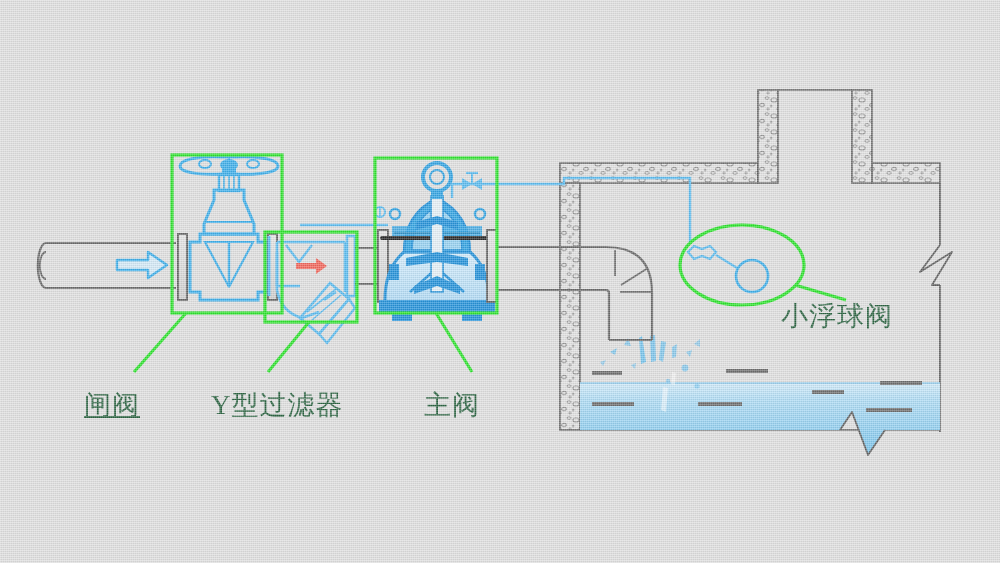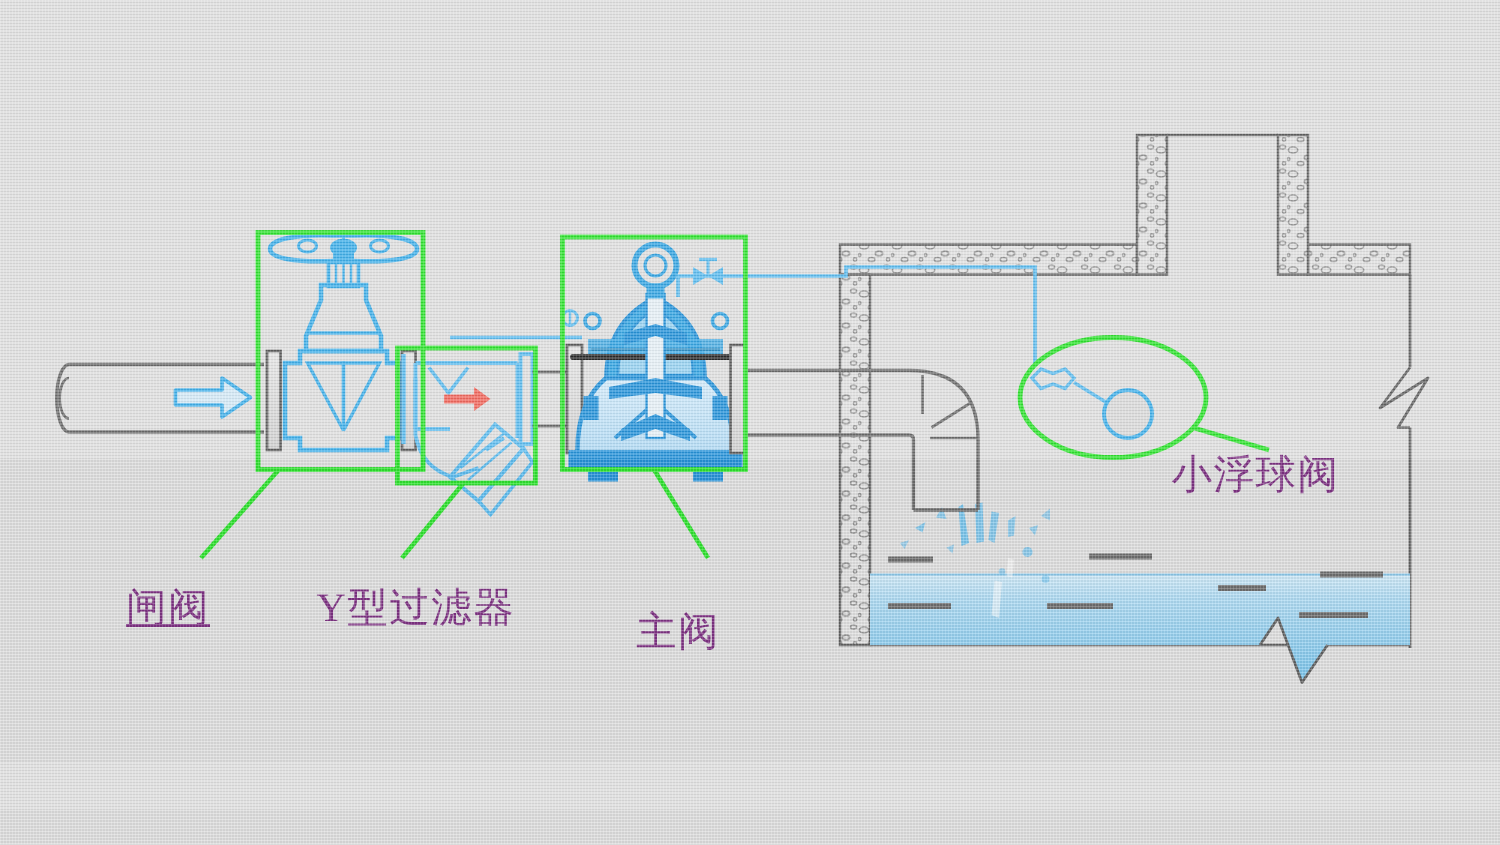--- a/index.html
+++ b/index.html
@@ -15,21 +15,21 @@
     position:absolute;left:0;top:0;width:1000px;height:563px;
     pointer-events:none;
     opacity:.55;
     background-image:
       repeating-linear-gradient(0deg, rgba(255,255,255,.45) 0px, rgba(255,255,255,.45) 1px, rgba(160,160,160,.18) 1px, rgba(160,160,160,.18) 2px),
       repeating-linear-gradient(90deg, rgba(255,255,255,.35) 0px, rgba(255,255,255,.35) 1px, rgba(150,150,150,.14) 1px, rgba(150,150,150,.14) 2px);
   }
   svg{position:absolute;left:0;top:0;}
   .label{
     position:absolute;
-    color:#701a75;
+    color:#14532d;
     font-size:27px;
     line-height:1;
     white-space:nowrap;
     letter-spacing:1px;
   }
 </style>
 </head>
 <body>
 
 <div id="stage">
@@ -280,17 +280,17 @@
     <g stroke="#16e016" stroke-width="3">
       <line x1="186" y1="313" x2="134" y2="372"></line>
       <line x1="309" y1="322" x2="268" y2="372"></line>
       <line x1="436" y1="313" x2="472" y2="372"></line>
       <line x1="795" y1="285" x2="846" y2="300"></line>
     </g>
   </svg>
 
   <div class="label" style="left:84px;top:392px;text-decoration:underline;">闸阀</div>
   <div class="label" style="left:211px;top:392px;text-align:right;">Y型过滤器</div>
-  <div class="label" style="left:424px;top:392px;margin-top:16px;">主阀</div>
+  <div class="label" style="left:424px;top:392px;">主阀</div>
   <div class="label" style="left:781px;top:303px;">小浮球阀</div>
 
   <div id="paper-texture"></div>
 </div>
 
 </body></html>

